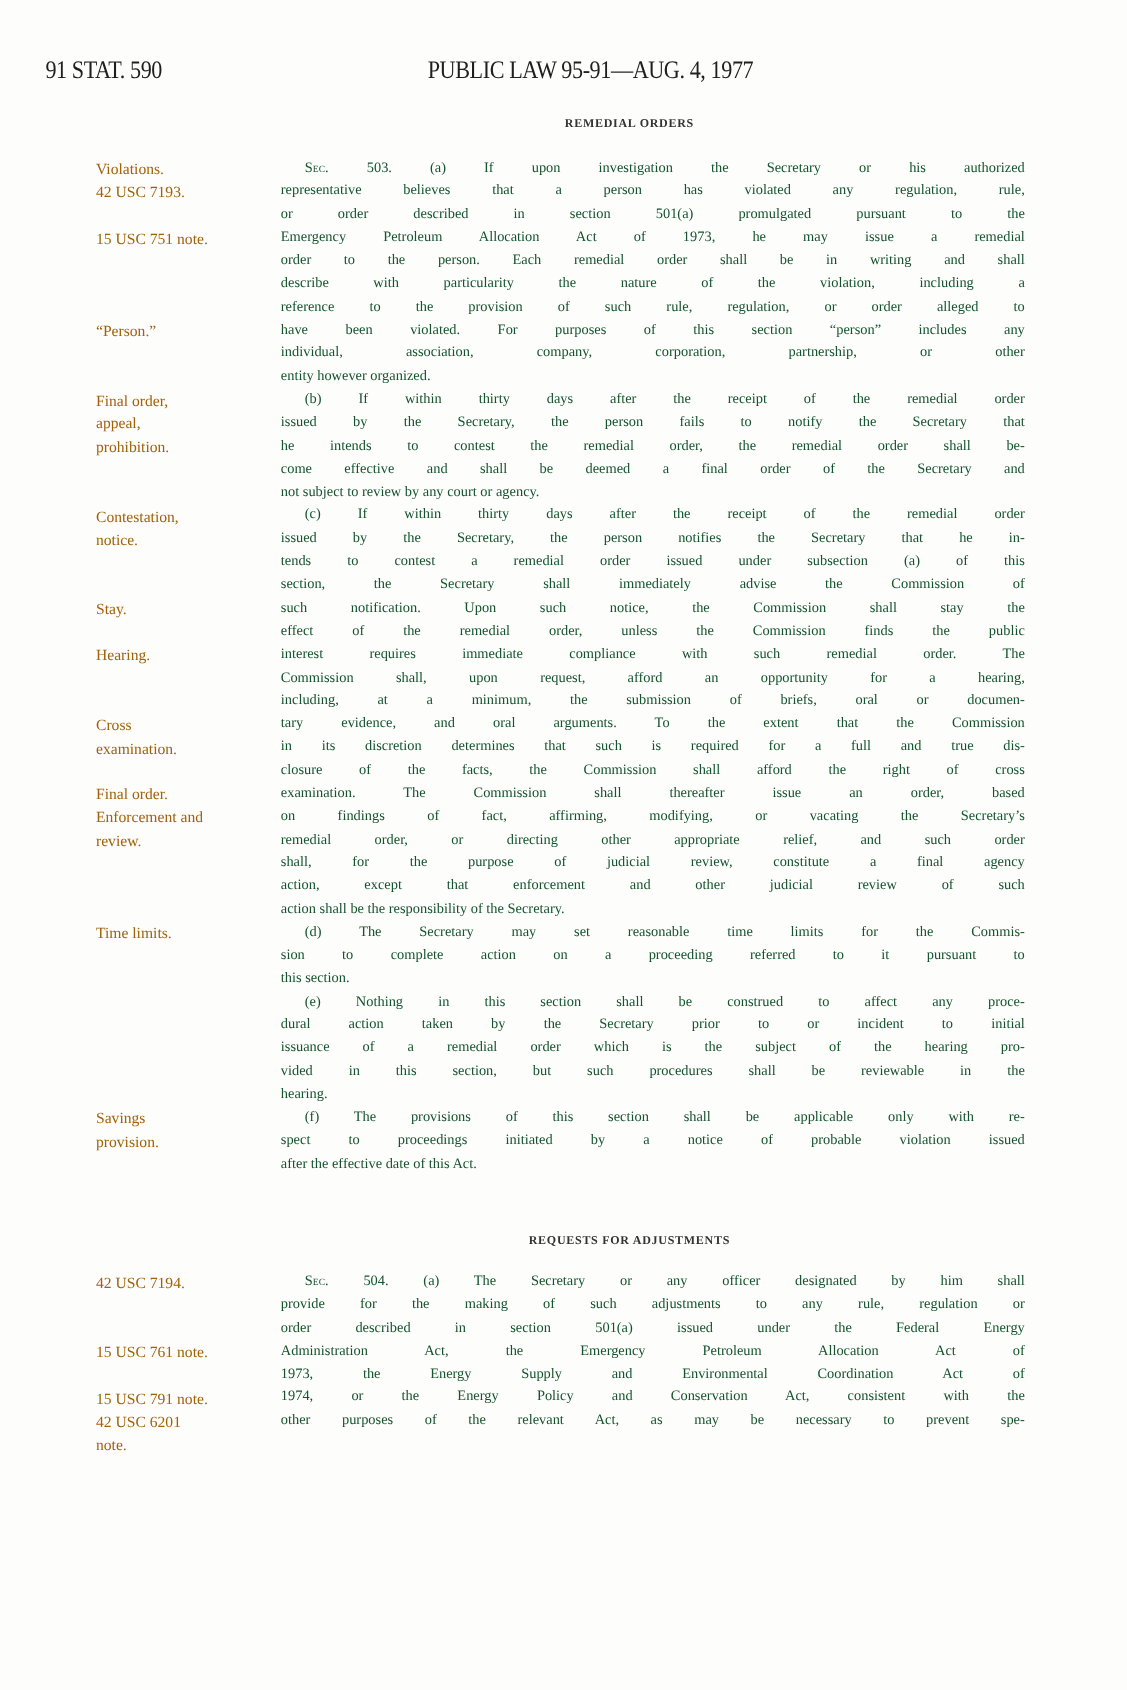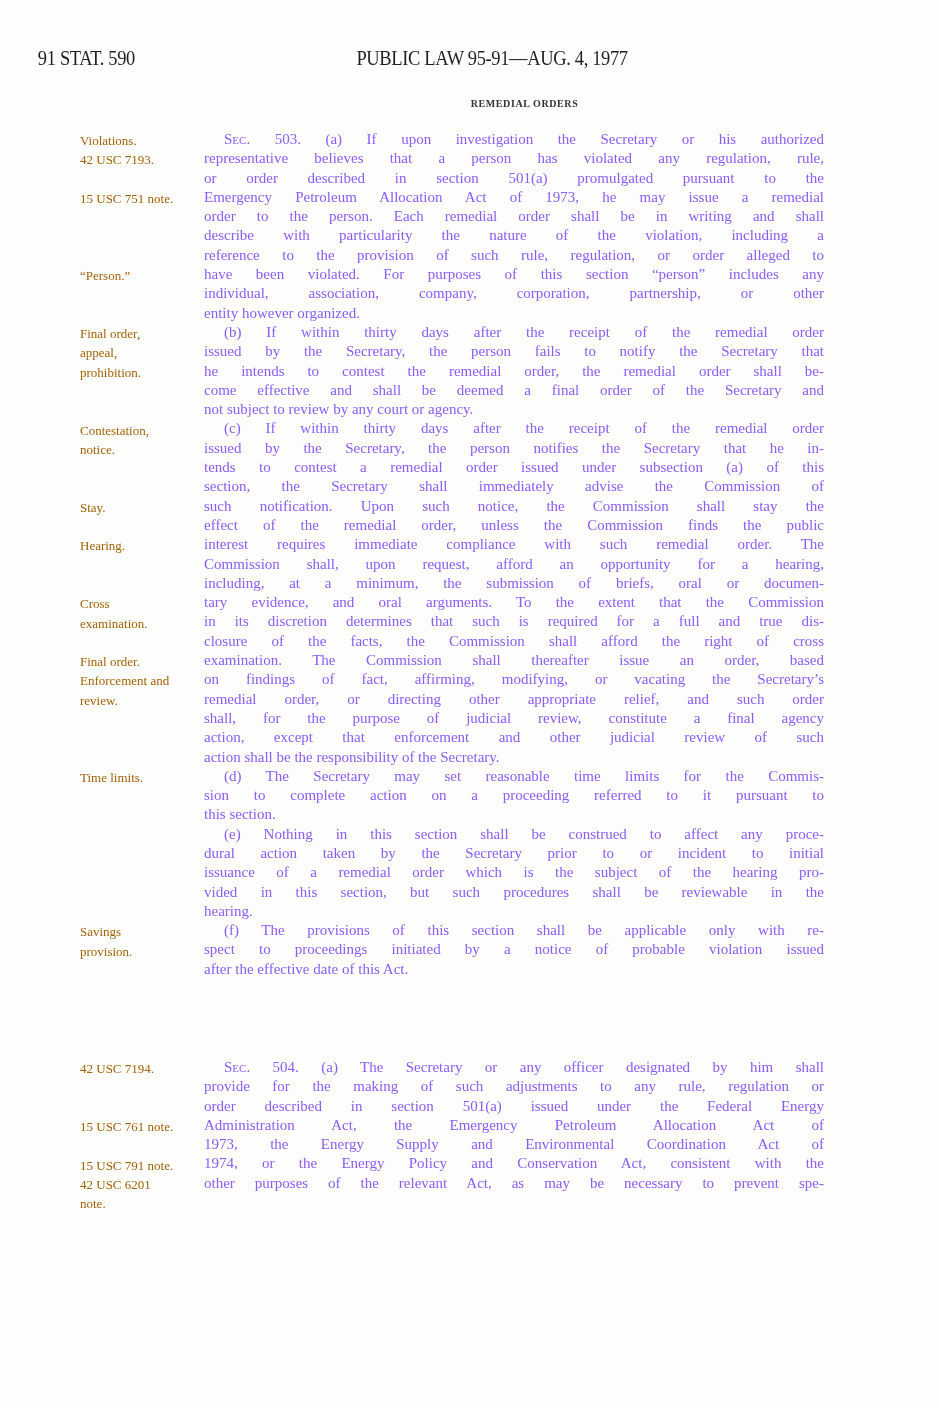--- a/index.html
+++ b/index.html
@@ -50,26 +50,26 @@
     letter-spacing: 0.6px;
     font-weight: bold;
     color: #333;
   }
   .section-heading span {
     display: inline-block;
     padding-left: 110px;
   }
   .body-col {
     position: absolute;
-    left: 204px;
+    left: 234px;
     width: 620px;
     font-family: "Liberation Serif", serif;
-    font-size: 15px;
+    font-size: 12px;
     line-height: 19.3px;
-    color: #8b5cf6;
+    color: #14532d;
   }
   .body-col .line {
     display: block;
     white-space: nowrap;
     text-align: justify;
     text-align-last: justify;
     height: 19.3px;
     overflow: visible;
   }
   .body-col .line.last {
@@ -162,20 +162,23 @@
       <div class="margin-note" style="top: 595.2px;">Cross</div>
       <div class="margin-note" style="top: 614.5px;">examination.</div>
       <div class="margin-note" style="top: 653.1px;">Final order.</div>
       <div class="margin-note" style="top: 672.4px;">Enforcement and</div>
       <div class="margin-note" style="top: 691.7px;">review.</div>
       <div class="margin-note" style="top: 768.9px;">Time limits.</div>
       <div class="margin-note" style="top: 923.3px;">Savings</div>
       <div class="margin-note" style="top: 942.6px;">provision.</div>
     </div>
 
+  <div class="section-heading" id="h1" style="top:1029px;">
+    <span>REQUESTS FOR ADJUSTMENTS</span>
+  </div>
   <div class="body-col" id="b1" style="top:1058px;">
       <span class="line indent"><span class="sc">Sec.</span> 504. (a) The Secretary or any officer designated by him shall</span>
       <span class="line">provide for the making of such adjustments to any rule, regulation or</span>
       <span class="line">order described in section 501(a) issued under the Federal Energy</span>
       <span class="line">Administration Act, the Emergency Petroleum Allocation Act of</span>
       <span class="line">1973, the Energy Supply and Environmental Coordination Act of</span>
       <span class="line">1974, or the Energy Policy and Conservation Act, consistent with the</span>
       <span class="line">other purposes of the relevant Act, as may be necessary to prevent spe-</span>
     </div>
   <div id="m1">

